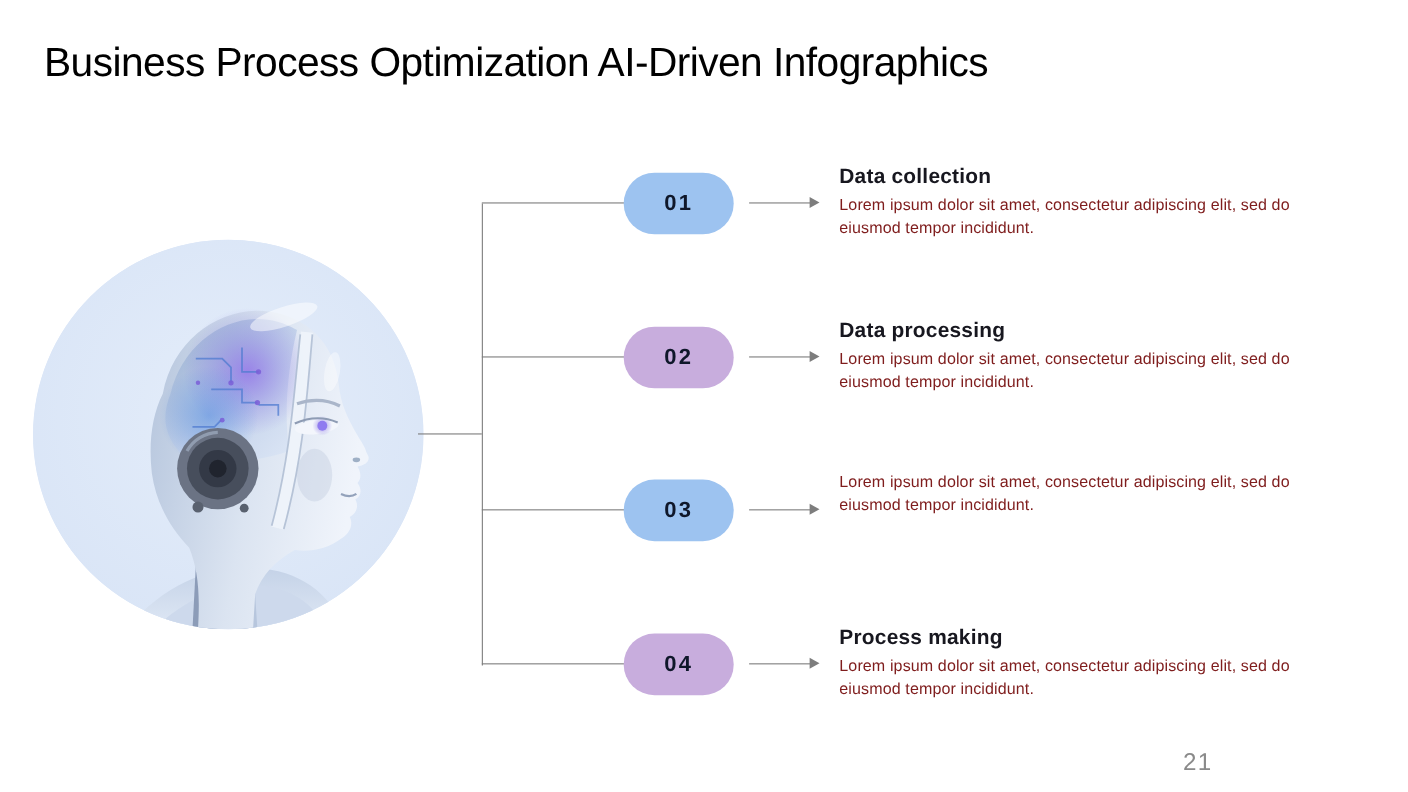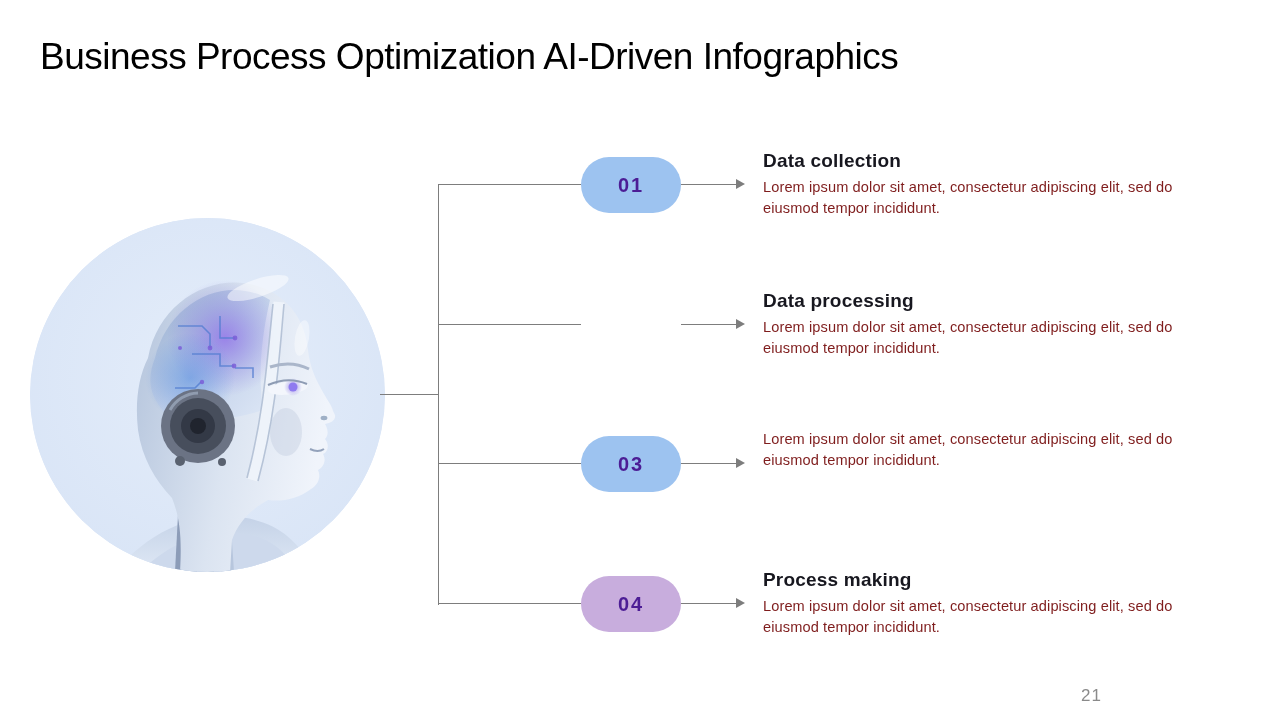--- a/index.html
+++ b/index.html
@@ -23,40 +23,40 @@
 
   .line { position:absolute; background:#7d7d7d; }
   .main-line { left:380px; top:394px; width:58px; height:1px; }
   .vert-line { left:438px; top:185px; width:1px; height:420px; }
 
   .row { position:absolute; left:438px; width:742px; height:140px; }
   .row-1 { top:115px; } .row-2 { top:255px; } .row-3 { top:394px; } .row-4 { top:534px; }
 
   .branch { position:absolute; left:0; top:69px; width:143px; height:1px; background:#7d7d7d; }
   .pill {
-    position:absolute; left:143px; top:42px; width:100px; height:56px;
+    position:absolute; left:129px; top:42px; width:100px; height:56px;
     border-radius:28px; display:flex; align-items:center; justify-content:center;
-    font-size:20px; font-weight:700; letter-spacing:2px; color:#4c1d95;
+    font-size:20px; font-weight:700; letter-spacing:2px; color:#0f172a;
   }
   .arrow-line { position:absolute; left:243px; top:69px; width:56px; height:1px; background:#7d7d7d; }
   .arrow-head {
     position:absolute; left:298px; top:64px; width:0; height:0;
     border-top:5.5px solid transparent; border-bottom:5.5px solid transparent;
     border-left:9px solid #7d7d7d;
   }
   .content { position:absolute; left:325px; top:35px; width:420px; }
   .item-title {
     font-size:19px; font-weight:700; color:#17171f; margin:0 0 5px 0; letter-spacing:0.2px;
   }
   .item-desc {
     font-size:14.6px; color:#7f1d1d; line-height:1.45; margin:0; letter-spacing:0.1px;
   }
 
   .page-number {
-    position:absolute; right:30px; bottom:14px; font-size:17px; color:#8a8a8a;
+    position:absolute; right:30px; bottom:14px; font-size:22px; color:#8a8a8a;
     letter-spacing:1px;
   }
 </style>
 </head>
 <body>
 
 <div class="slide">
 
   <h1 class="slide-title">Business Process Optimization AI-Driven Infographics</h1>
 
@@ -171,20 +171,21 @@
     <div class="arrow-line"></div>
     <div class="arrow-head"></div>
     <div class="content">
       <p class="item-title">Data collection</p>
       <p class="item-desc">Lorem ipsum dolor sit amet, consectetur adipiscing elit, sed do eiusmod tempor incididunt.</p>
     </div>
   </div>
 
   <div class="row row-2">
     <div class="branch"></div>
+    <div class="pill" style="background: rgb(200, 173, 221);">02</div>
     <div class="arrow-line"></div>
     <div class="arrow-head"></div>
     <div class="content">
       <p class="item-title">Data processing</p>
       <p class="item-desc">Lorem ipsum dolor sit amet, consectetur adipiscing elit, sed do eiusmod tempor incididunt.</p>
     </div>
   </div>
 
   <div class="row row-3">
     <div class="branch"></div>

